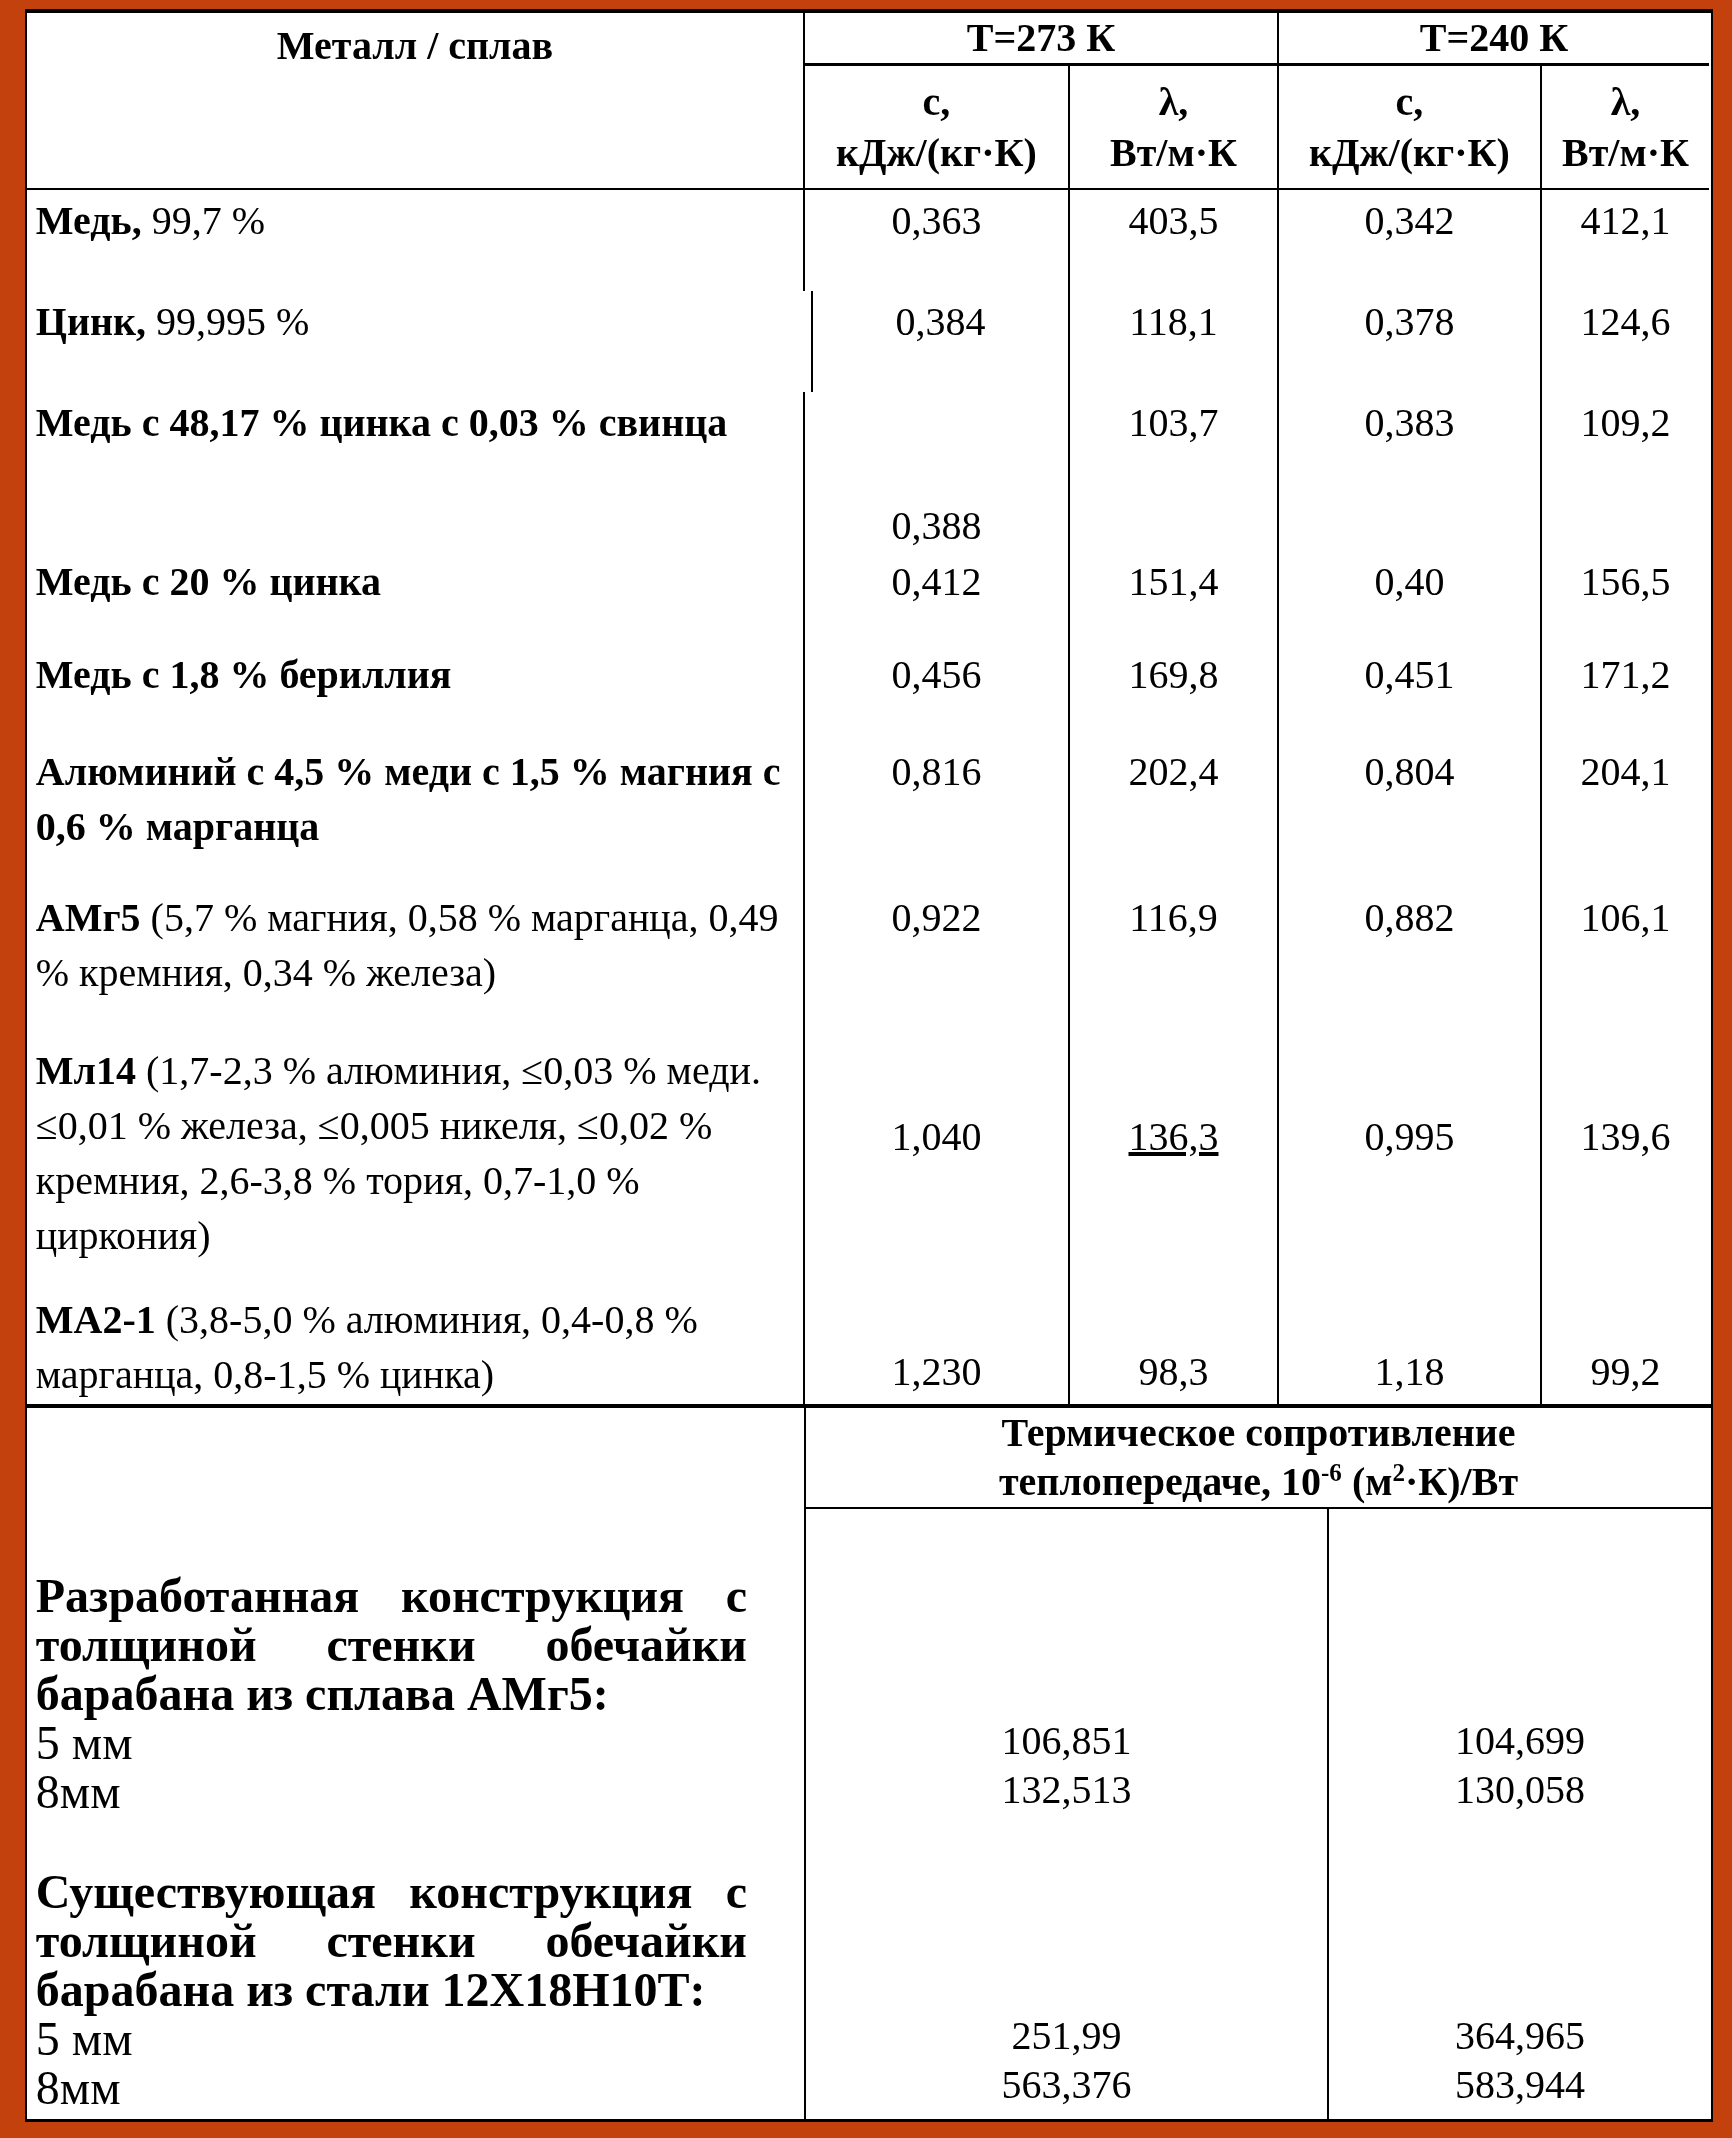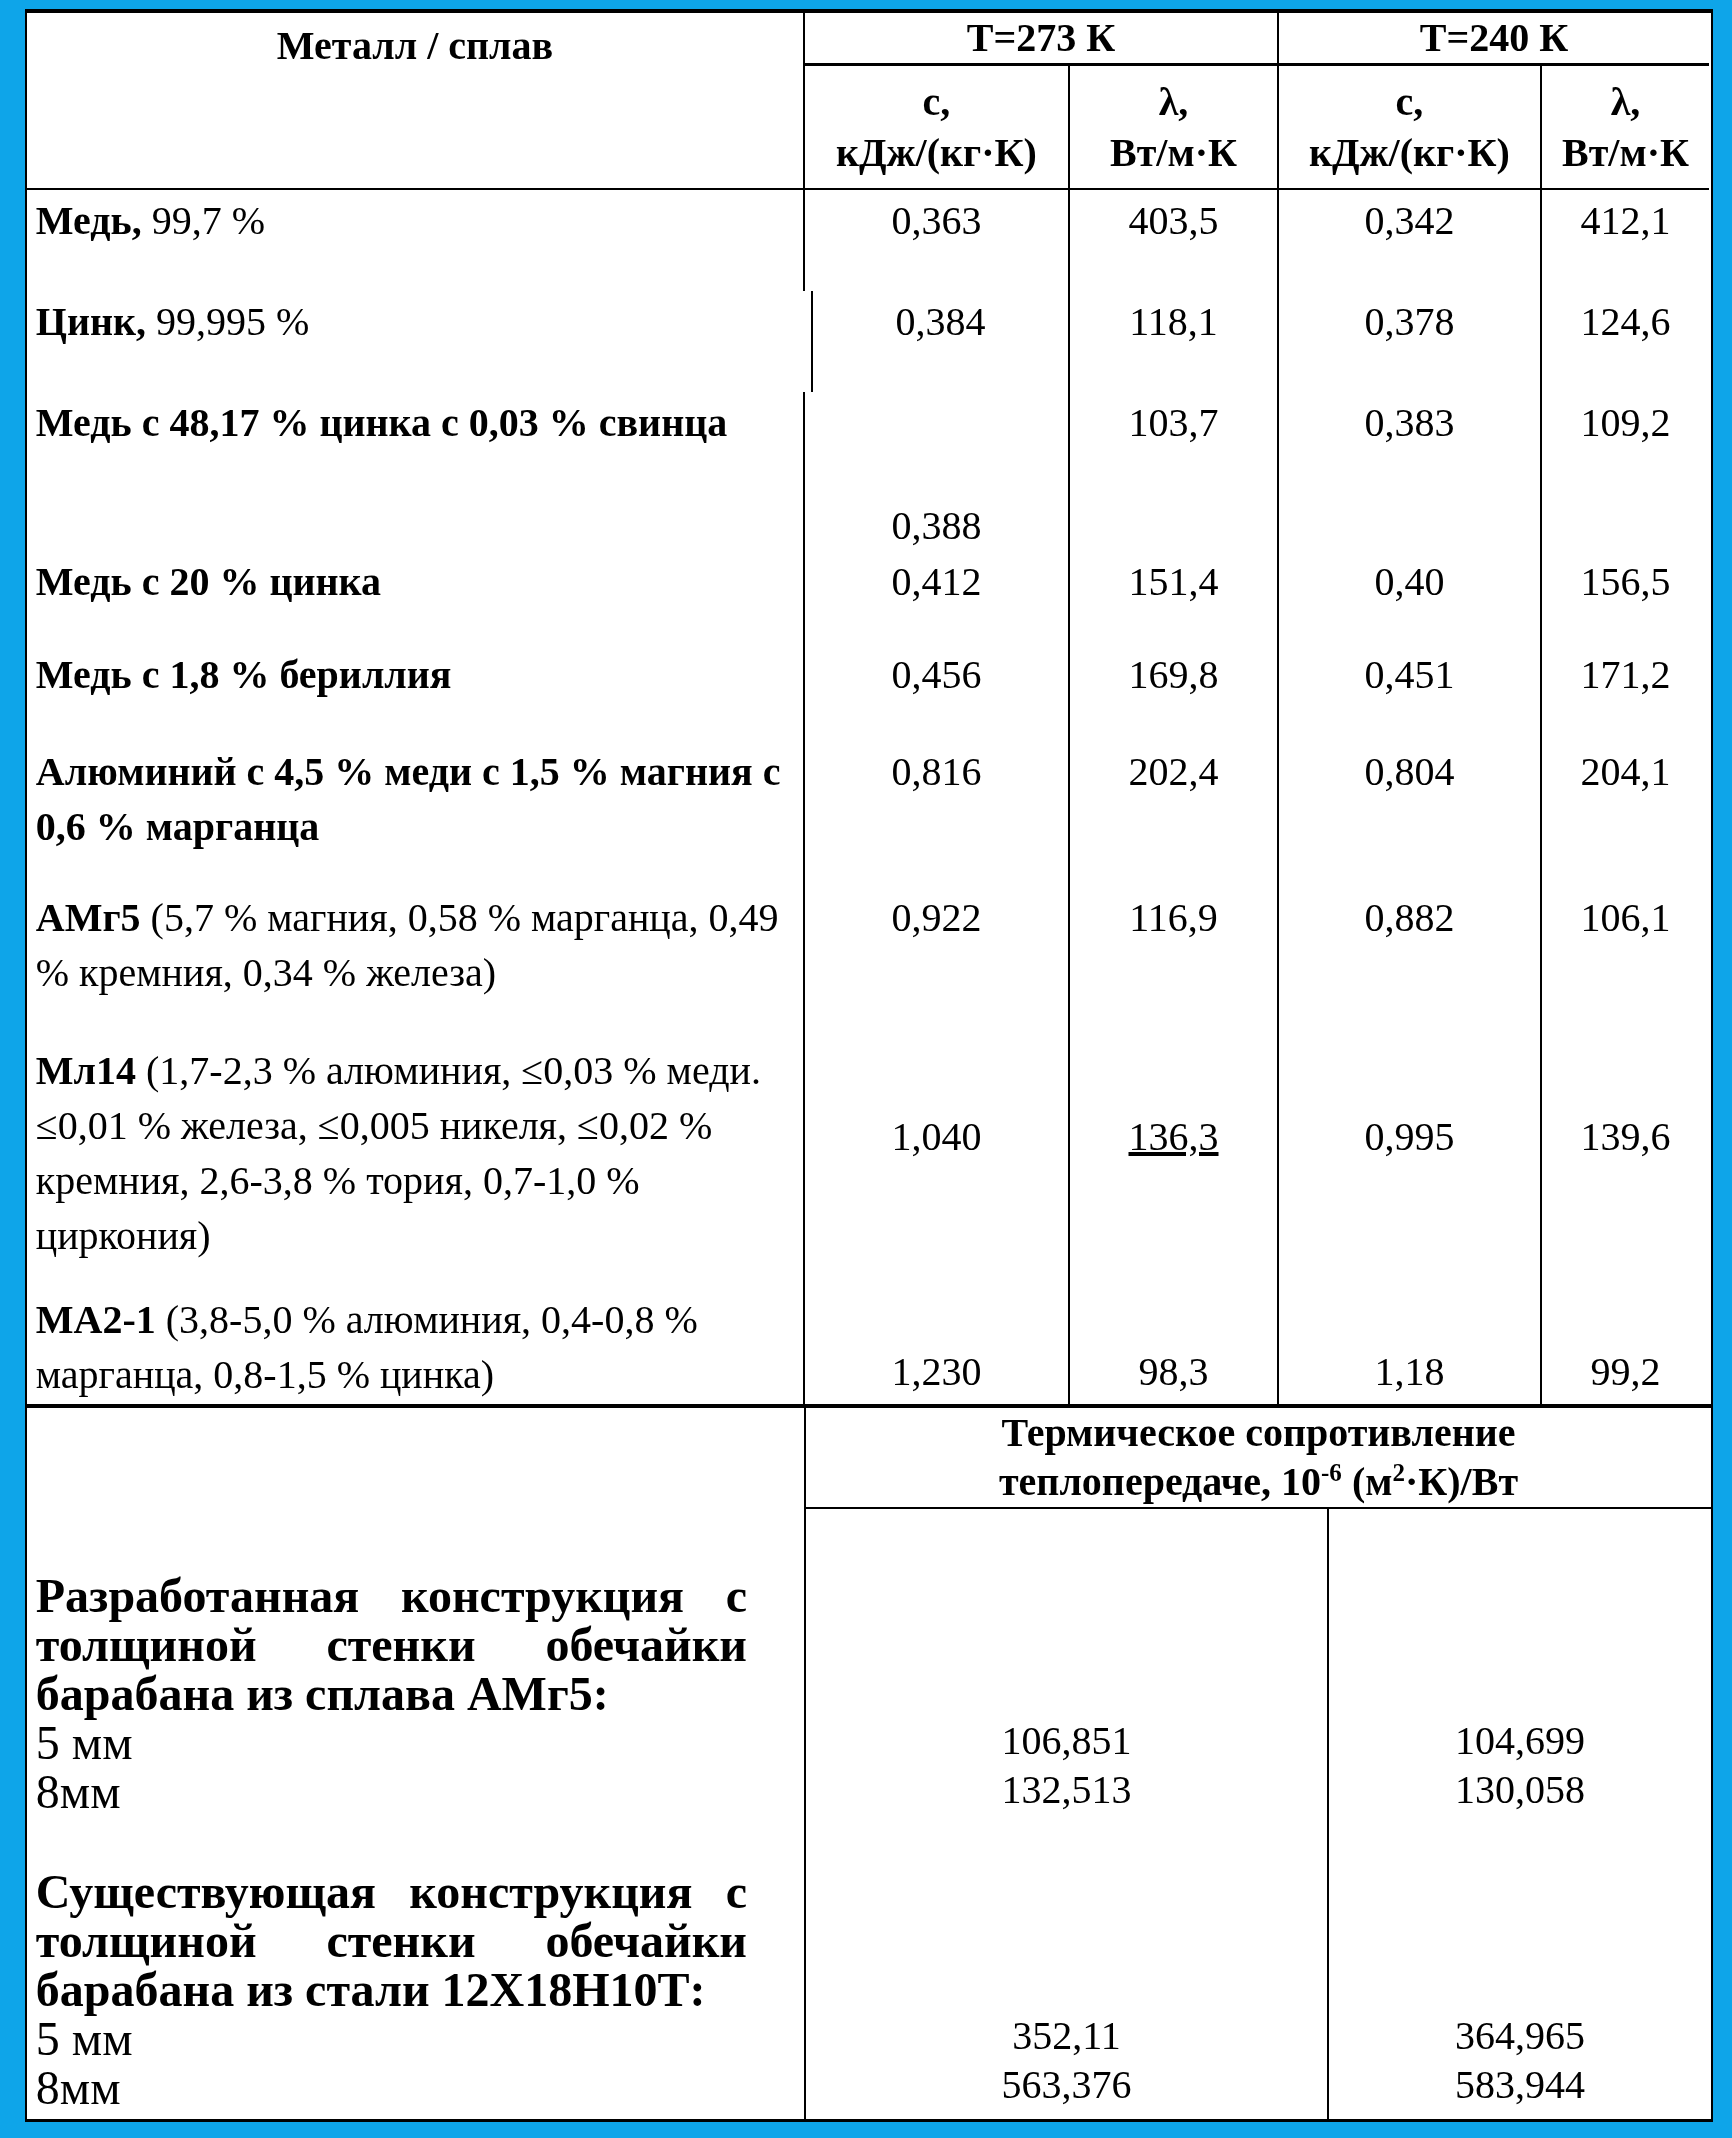--- a/index.html
+++ b/index.html
@@ -1,19 +1,19 @@
 <!DOCTYPE html>
 <html style="font-size:14px"><head>
 <meta charset="utf-8">
 <style>
   * { margin:0; padding:0; box-sizing:border-box; }
   html,body { width:1733px; height:2139px; background:#ffffff; }
   body { font-family:"Liberation Serif", serif; color:#000; position:relative; }
 
-  .page { position:absolute; inset:0; background:#0ea5e9; }
+  .page { position:absolute; inset:0; background:#c2410c; }
 
   .tbl {
     position:absolute; left:25px; top:8.8px;
     width:1688px; height:2113px;
     border:2.6px solid #000; border-top-width:4.4px; border-bottom-width:3.5px;
     display:flex; flex-direction:column;
     background:#fff;
   }
 
   
@@ -237,21 +237,21 @@
       <div class="b-right">
         <div class="b-hdr">
           <div class="b-hdr-text"><span>Термическое сопротивление теплопередаче, 10</span><sup>-6</sup><span> (м</span><sup>2</sup><span>·К)/Вт</span></div>
         </div>
         <div class="b-cols">
           <div class="b-col b-col-273">
               <div class="spacer1"></div>
               <div class="rv">106,851</div>
               <div class="rv">132,513</div>
               <div class="spacer2"></div>
-              <div class="rv">352,11</div>
+              <div class="rv">251,99</div>
               <div class="rv">563,376</div>
             </div>
           <div class="b-col b-col-240">
               <div class="spacer1"></div>
               <div class="rv">104,699</div>
               <div class="rv">130,058</div>
               <div class="spacer2"></div>
               <div class="rv">364,965</div>
               <div class="rv">583,944</div>
             </div>

